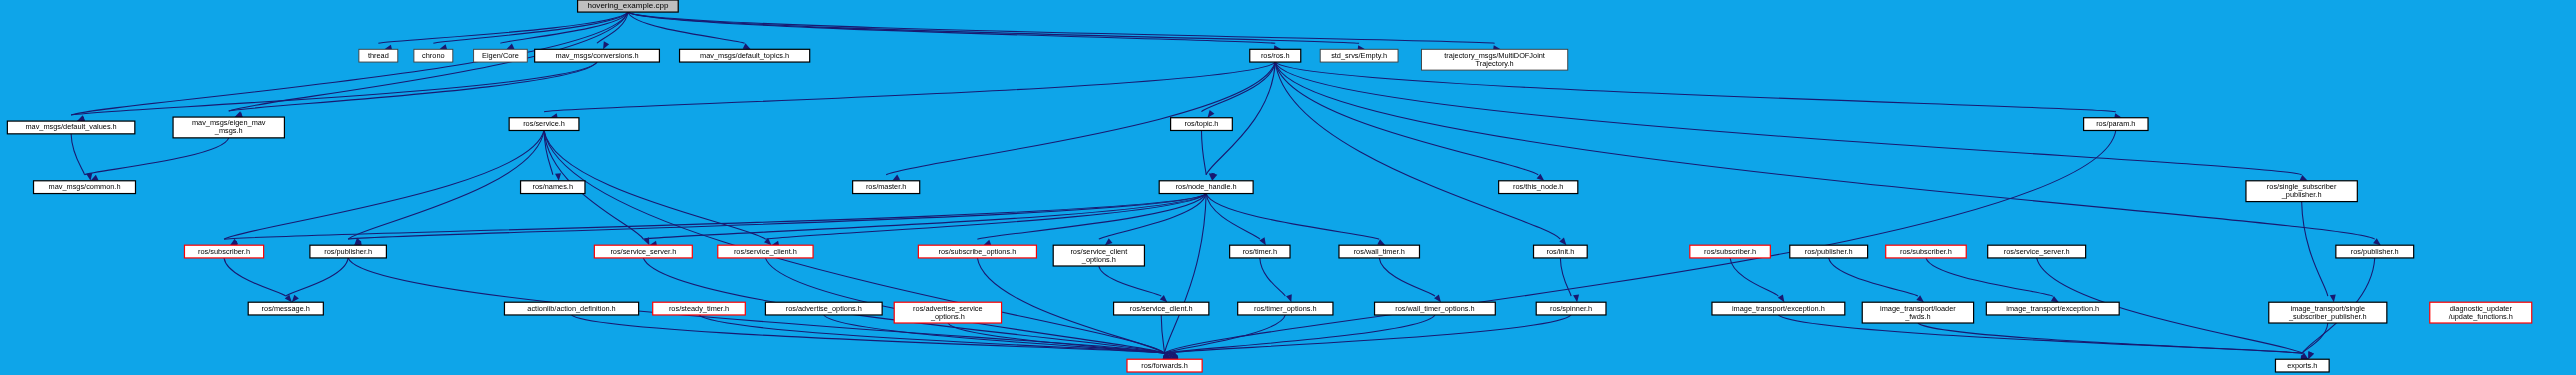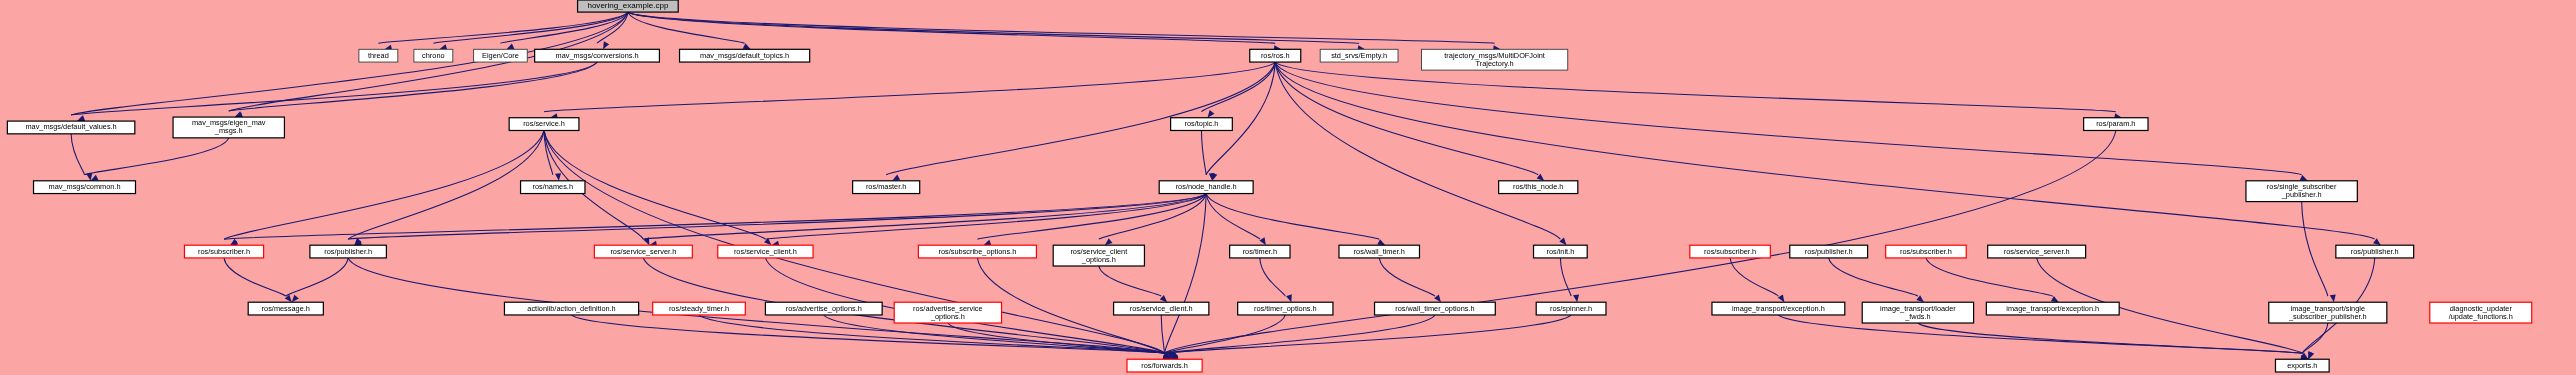--- a/index.html
+++ b/index.html
@@ -1,17 +1,17 @@
 <!DOCTYPE html>
 <html style="font-size:10.7px"><head>
 <meta charset="utf-8">
 <style>
   html,body{margin:0;padding:0;background:#ffffff;}
   body{font-family:"Liberation Sans","DejaVu Sans",sans-serif;}
-  #graph-wrap{position:relative;width:2576px;height:375px;background:#fca5a5;overflow:hidden;text-align:center;}
+  #graph-wrap{position:relative;width:2576px;height:375px;background:#0ea5e9;overflow:hidden;text-align:center;}
   svg#graph{position:absolute;left:0;top:0;width:2576px;height:375px;display:block;}
   .edge{fill:none;stroke:#191970;stroke-width:1.6px;}
   .arrow{fill:#191970;stroke:none;}
   .nodebox{fill:#ffffff;stroke:#404040;stroke-width:1.4px;}
   .nodebox.root{fill:#bfbfbf;stroke:#000000;stroke-width:1.8px;}
   .nodebox.trunc{fill:#ffffff;stroke:#ff0000;stroke-width:1.8px;}
   .nodebox.bold{stroke:#000000;stroke-width:1.8px;}
   .nodelabel{font-family:"Liberation Sans","DejaVu Sans",sans-serif;font-size:11px;fill:#000000;text-anchor:middle;dominant-baseline:middle;}
   .nodelabel.root{font-size:12px;}
 </style>

